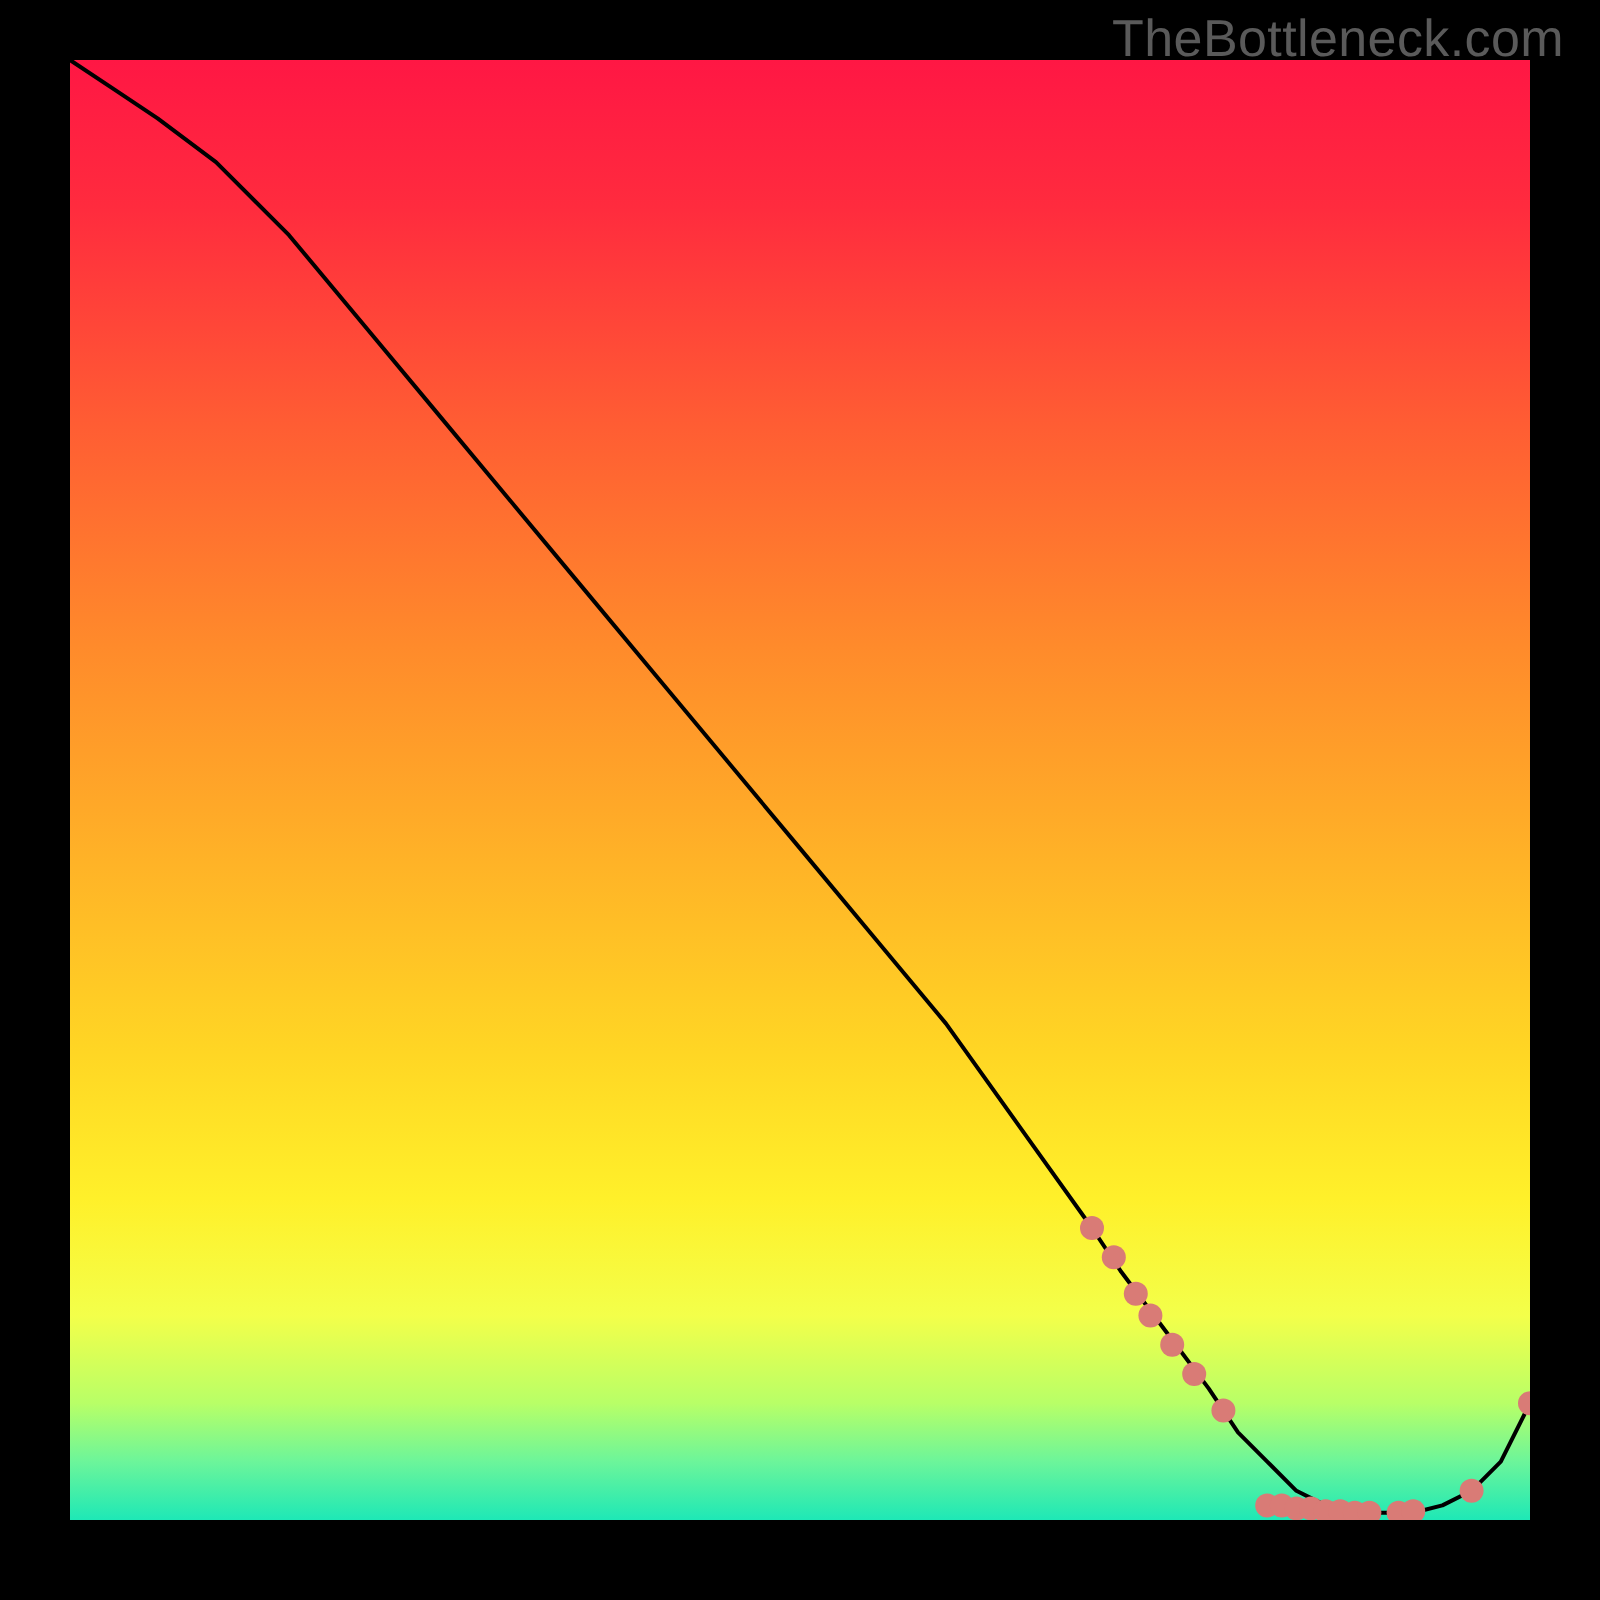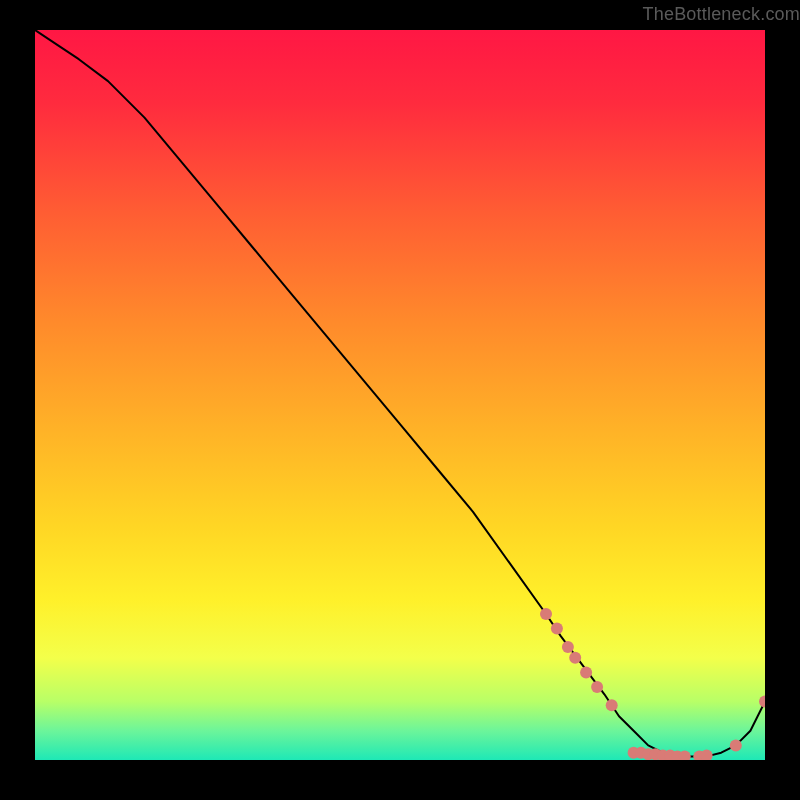--- a/index.html
+++ b/index.html
@@ -7,23 +7,23 @@
     width: 800px;
     height: 800px;
     background: #000;
     position: relative;
     font-family: Arial, Helvetica, sans-serif;
     overflow: hidden;
   }
   .watermark {
     position: absolute;
     top: 4px;
-    right: 0;
+    right: 18px;
     color: #5a5a5a;
-    font-size: 18px;
+    font-size: 26px;
     font-weight: 400;
     z-index: 10;
     letter-spacing: 0.2px;
   }
   .plot {
     position: absolute;
     left: 35px;
     top: 30px;
     width: 730px;
     height: 730px;

